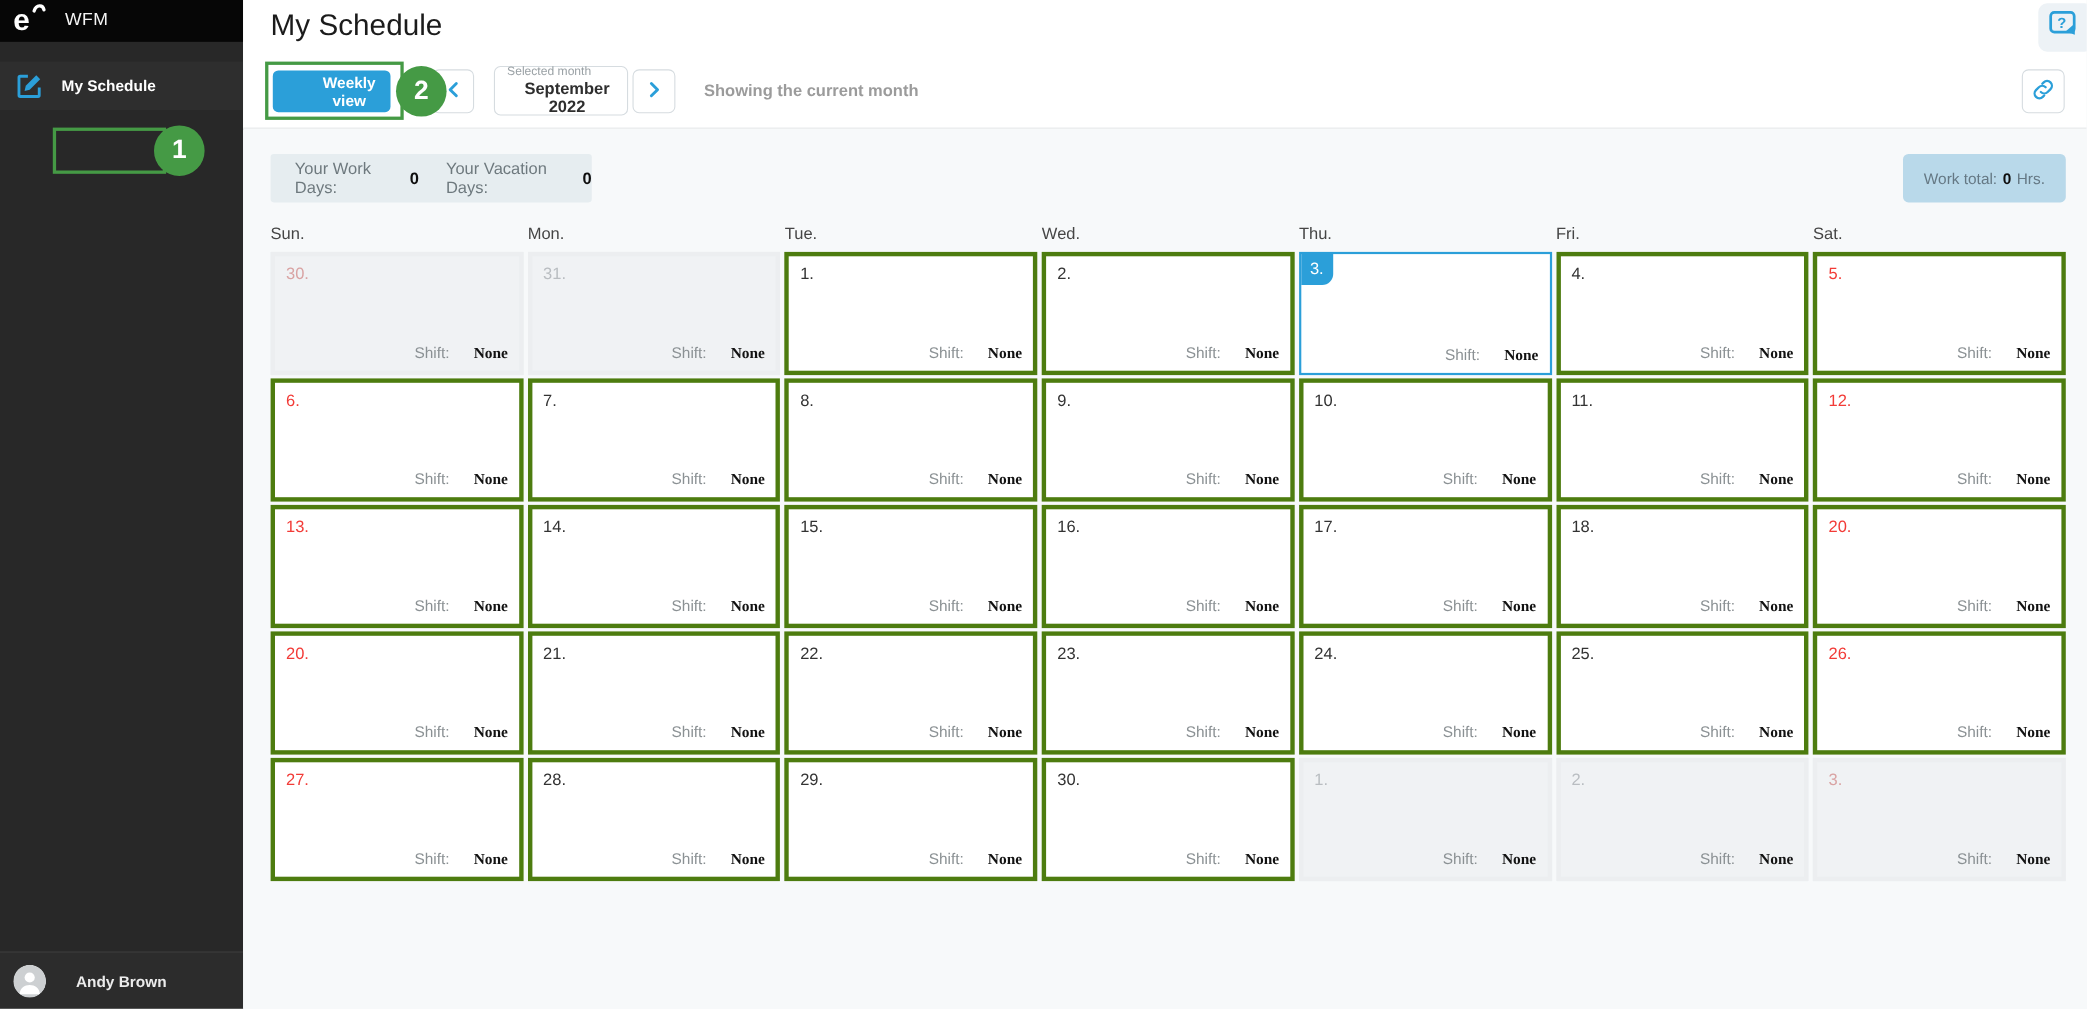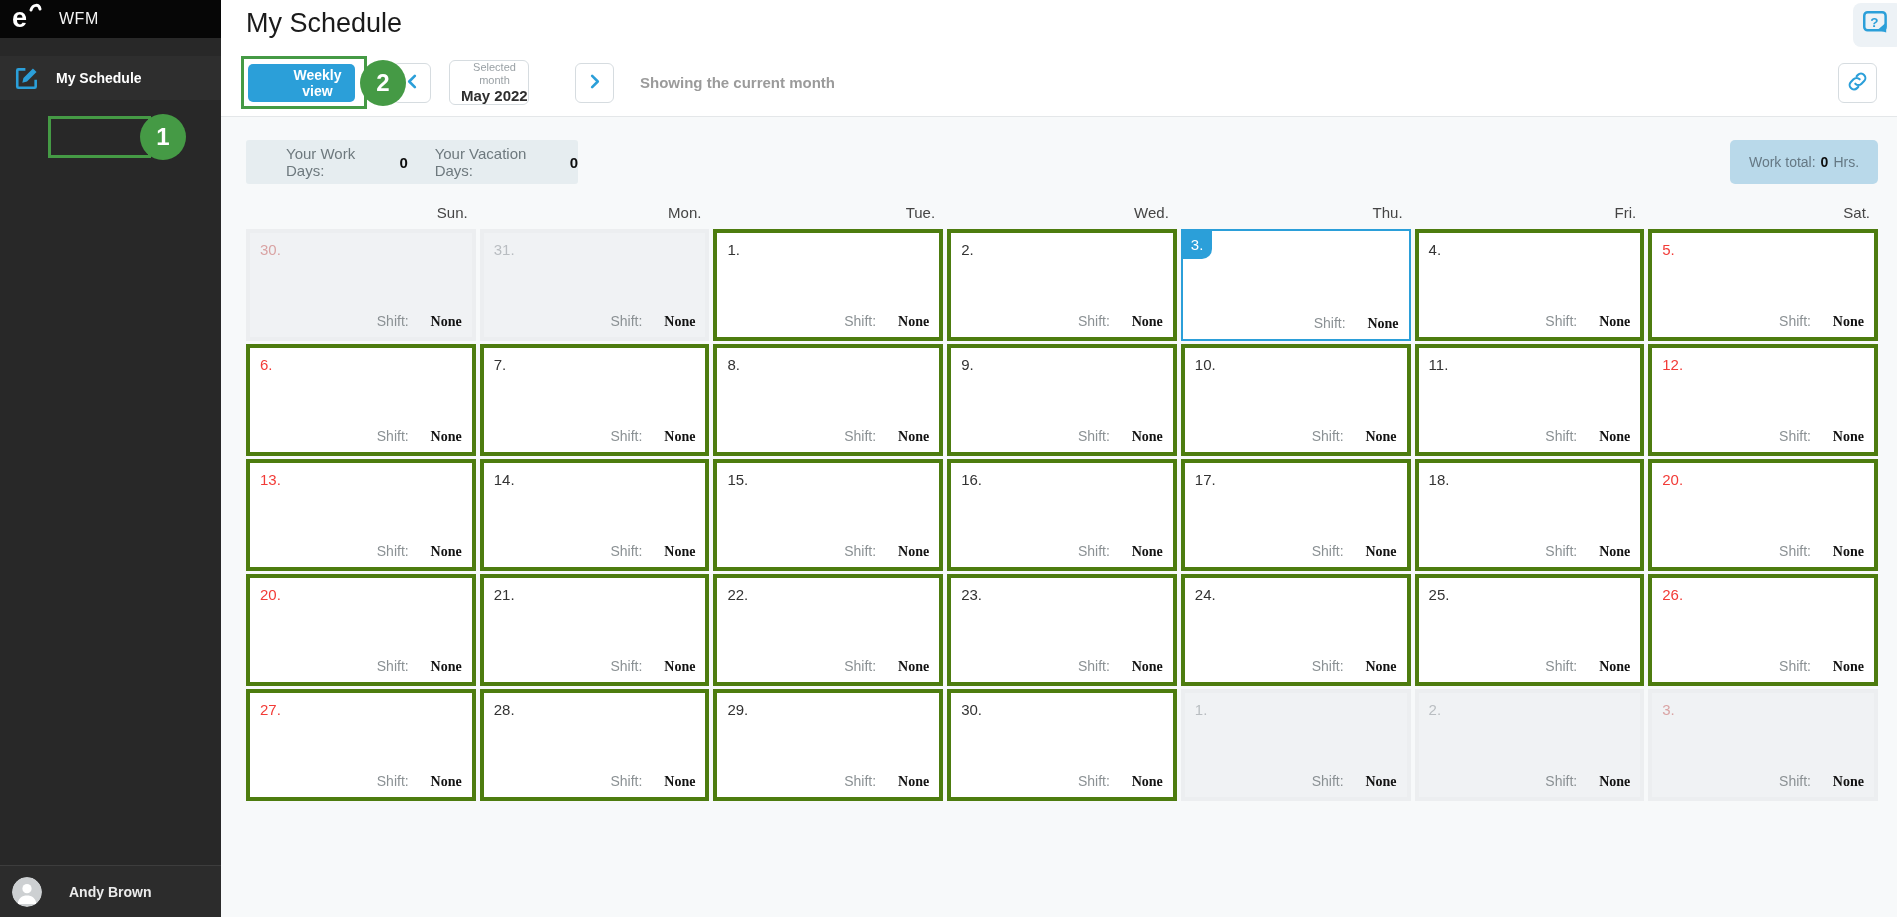--- a/index.html
+++ b/index.html
@@ -41,44 +41,44 @@
   .main-header{ position:relative; height:117px; background:#ffffff; border-bottom:1px solid #e4e7e9; }
   .page-title{ position:absolute; left:25px; top:8px; font-size:27px; font-weight:400; color:#1b1b1b; }
 
   .btn{ background:#fff; border:1px solid #d6dce0; border-radius:6px; cursor:pointer;
     display:flex; align-items:center; justify-content:center; }
   .weekly-btn{ position:absolute; left:27px; top:64px; width:107px; height:38px; background:var(--accent);
     border:none; border-radius:5px; color:#fff; font-size:14px; font-weight:bold; z-index:2;padding-left:32px;}
   .box2{ left:20px; top:56px; width:126px; height:53px; }
   .badge2{ left:139px; top:60px; }
   .prev-btn{ position:absolute; left:172px; top:63px; width:38px; height:40px; z-index:1; }
-  .month-btn{ position:absolute; left:228px; top:60px; width:80px; height:45px;
+  .month-btn{ position:absolute; left:228px; top:60px; width:122px; height:45px;
     flex-direction:column; align-items:flex-start; padding-left:11px; }
   .month-caption{ font-size:11px; color:#9aa1a5; line-height:13px; }
   .month-value{ font-size:15px; font-weight:bold; color:#2e2e2e; line-height:17px; }
   .next-btn{ position:absolute; left:354px; top:63px; width:39px; height:40px; }
   .status-text{ position:absolute; left:419px; top:74px; font-size:15px; font-weight:bold; color:#9b9b9b; }
 
   .help-corner{ position:absolute; right:-6px; top:3px; width:50px; height:44px; background:#edf2f6;
     border-radius:8px; display:flex; align-items:center; justify-content:flex-start; padding-left:9px; cursor:pointer; }
   .link-btn{ position:absolute; right:20px; top:63px; width:39px; height:40px; }
 
   
   .content{ position:absolute; top:118px; left:0; right:0; bottom:0; background:#f7f9fa; }
-  .stats-left{ position:absolute; left:25px; top:22px; width:332px; height:44px; background:var(--stats-bg);
-    border-radius:3px; display:flex; align-items:center; padding-left:40px; font-size:15px; color:#6e797e; }
+  .stats-left{ position:absolute; left:25px; top:22px; width:292px; height:44px; background:var(--stats-bg);
+    border-radius:3px; display:flex; align-items:center; padding-left:22px; font-size:15px; color:#6e797e; }
   .stats-left b{ color:#0e0e0e; margin-left:6px; }
   .stats-gap{ width:28px; }
   .work-total{ position:absolute; right:19px; top:22px; width:148px; height:44px; background:var(--total-bg);
     border-radius:5px; display:flex; align-items:center; justify-content:center; font-size:14px; color:#657884; gap:5px;}
   .work-total b{ color:#0e0e0e; }
 
   .day-headers{ position:absolute; left:25px; top:86px; width:1632px; display:grid;
     grid-template-columns:repeat(7,1fr); column-gap:4px; }
-  .dh{ text-align:right; padding-right:8px; font-size:15px; color:#454545; }
+  .dh{ padding-right:8px; font-size:15px; color:#454545; }
 
   .grid{ position:absolute; left:25px; top:111px; width:1632px; display:grid;
     grid-template-columns:repeat(7,1fr); grid-auto-rows:112px; gap:3px 4px; }
   .cell{ position:relative; background:#fff; border:4px solid #4d7c0f; cursor:pointer; }
   .cell .date{ position:absolute; top:8px; left:10px; font-size:15px; color:#333; }
   .cell.weekend .date{ color:var(--red); }
   .cell.out, .cell.out-weekend{ background:#f0f2f4; border-color:#eceef0; }
   .cell.out .date{ color:var(--muted-gray); }
   .cell.out-weekend .date{ color:var(--muted-red); }
   .cell.today{ border:2px solid var(--accent); }
@@ -143,21 +143,21 @@
       <button class="btn prev-btn">
         <span>
           <svg width="15" height="15" viewBox="0 0 16 16" fill="none" stroke="#2b9fd9" stroke-width="2.8" stroke-linecap="round" stroke-linejoin="round">
               <path d="M10.5 2 L4.5 8 L10.5 14"></path>
             </svg>
         </span>
       </button>
 
       <button class="btn month-btn">
         <span class="month-caption">Selected month</span>
-        <span class="month-value">May 2022</span>
+        <span class="month-value">September 2022</span>
       </button>
 
       <button class="btn next-btn">
         <span>
           <svg width="15" height="15" viewBox="0 0 16 16" fill="none" stroke="#2b9fd9" stroke-width="2.8" stroke-linecap="round" stroke-linejoin="round">
               <path d="M5.5 2 L11.5 8 L5.5 14"></path>
             </svg>
         </span>
       </button>
 

